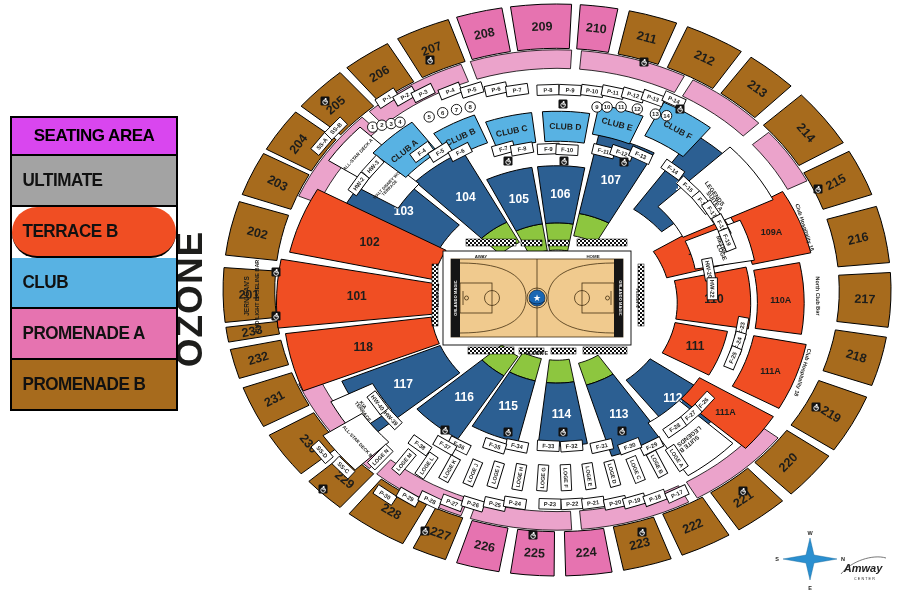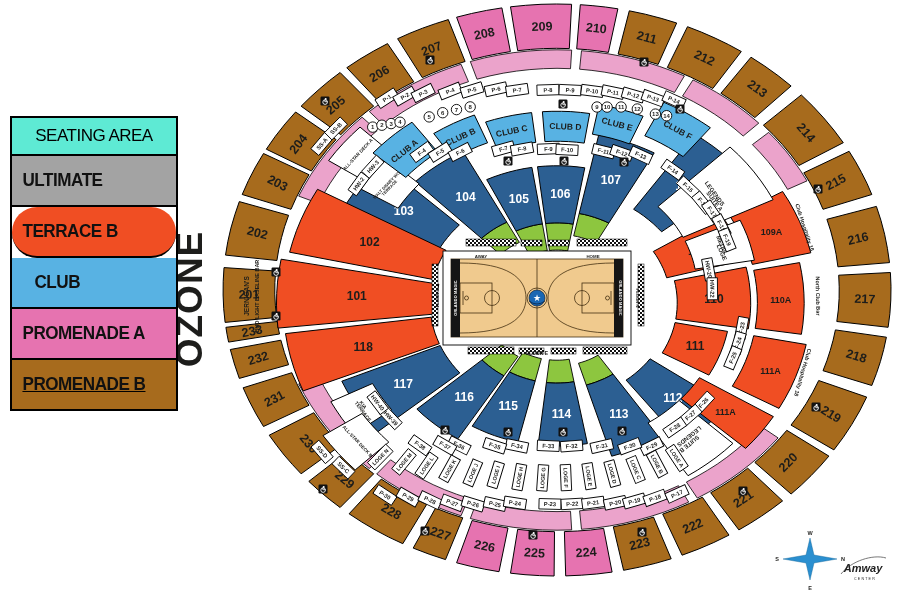--- a/index.html
+++ b/index.html
@@ -1,23 +1,23 @@
 <!DOCTYPE html>
 <html><head>
 <meta charset="utf-8">
 <style>
   html,body{margin:0;padding:0;background:#fff;}
   #stage{position:relative;width:900px;height:600px;background:#fff;overflow:hidden;
          font-family:"Liberation Sans",sans-serif;}
   #arena{position:absolute;left:0;top:0;}
   .legend{position:absolute;left:10px;top:116px;width:164px;border:2px solid #000;background:#fff;}
-  .legend-title{background:#5eead4;border-bottom:2px solid #000;text-align:center;
-    font-weight:normal;font-size:17px;padding:8px 12px;letter-spacing:-0.5px;transform-origin:center;}
+  .legend-title{background:#d946ef;border-bottom:2px solid #000;text-align:center;
+    font-weight:bold;font-size:17px;padding:8px 12px;letter-spacing:-0.5px;transform-origin:center;}
   .legend-row{height:49px;display:flex;align-items:center;border-bottom:2px solid #000;}
-  .legend-row:last-child{border-bottom:none;text-decoration:underline;}
+  .legend-row:last-child{border-bottom:none;}
   .legend-row span{font-weight:bold;font-size:18px;color:#111;padding-left:11px;
     letter-spacing:-0.5px;display:inline-block;transform:scaleX(0.95);transform-origin:left;}
   svg text{font-family:"Liberation Sans",sans-serif;}
 </style>
 </head>
 <body>
 <div id="stage">
 
 <svg id="arena" width="900" height="600" viewBox="0 0 900 600">
   <defs>
@@ -781,21 +781,21 @@
 
 <div class="legend">
   <div class="legend-title">SEATING AREA</div>
   <div id="legend-rows">
         <div class="legend-row" style="background: #a3a3a3;">
           <span>ULTIMATE</span>
         </div>
         <div class="legend-row" style="background: rgb(240, 78, 35); border-radius: 25px;">
           <span>TERRACE B</span>
         </div>
-        <div class="legend-row" style="background: rgb(88, 178, 227); padding-left: 12px;">
+        <div class="legend-row" style="background: rgb(88, 178, 227);">
           <span>CLUB</span>
         </div>
         <div class="legend-row" style="background: rgb(230, 115, 176);">
           <span>PROMENADE A</span>
         </div>
         <div class="legend-row" style="background: rgb(167, 107, 29);">
           <span>PROMENADE B</span>
         </div>
       </div>
 </div>

